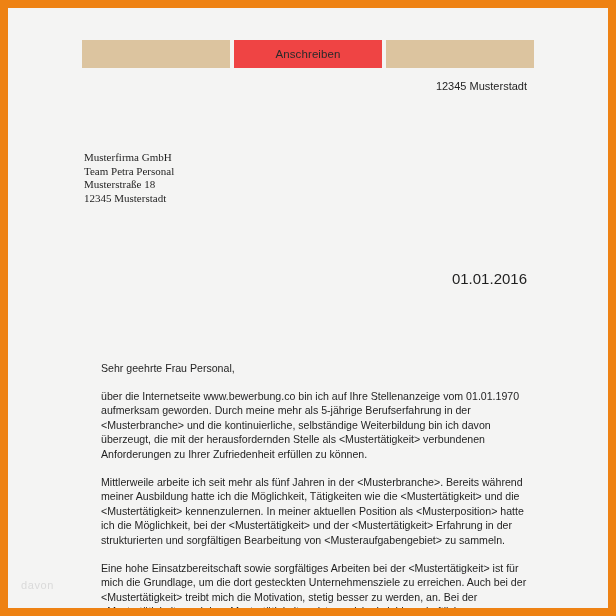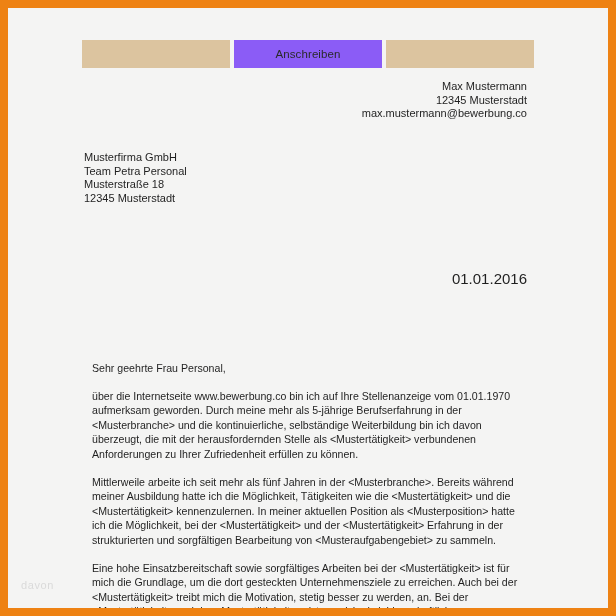--- a/index.html
+++ b/index.html
@@ -53,40 +53,41 @@
     box-sizing: border-box;
     display: flex;
     align-items: center;
     justify-content: center;
     font-size: 11.5px;
     color: #2a2a2a;
     letter-spacing: .1px;
     user-select: none;
   }
   .tab.tan    { background: #dcc49f; flex: 0 0 148px; }
-  .tab.active { background: #8b5cf6; flex: 0 0 148px; }
+  .tab.active { background: #ef4444; flex: 0 0 148px; }
 
   
   #sender {
     position: absolute;
     right: 81px;
     top: 72px;
     text-align: right;
     font-size: 11px;
     line-height: 13.6px;
     color: #1f1f1f;
   }
   #recipient {
     position: absolute;
     left: 76px;
     top: 143px;
     text-align: left;
     font-size: 11px;
     line-height: 13.6px;
     color: #1f1f1f;
+    font-family: Liberation Serif, serif;
   }
   .addr-line { white-space: nowrap; }
 
   
   #date {
     position: absolute;
     right: 81px;
     top: 262px;
     font-size: 15px;
     color: #1f1f1f;
@@ -109,21 +110,21 @@
     position: absolute;
     left: 76px;
     top: 353px;
     width: 444px;
     font-size: 10.6px;
     line-height: 14.6px;
     color: #1f1f1f;
     text-align: left;
   }
   #body p {
-    margin: 0 0 13px 8px;
+    margin: 0 0 13px 17px;
   }
   #body p:last-child { margin-bottom: 0; }
 
   
   #watermark {
     position: absolute;
     left: 13px;
     bottom: 17px;
     font-size: 11px;
     color: #dadada;
@@ -143,23 +144,21 @@
         </div>
       <div class="tab active">
           <span>Anschreiben</span>
         </div>
       <div class="tab tan">
           <span></span>
         </div>
     </div>
 
     <div id="sender">
-      <div class="addr-line">Max Mustermann</div>
       <div class="addr-line">12345 Musterstadt</div>
-      <div class="addr-line">max.mustermann@bewerbung.co</div>
     </div>
 
     <div id="recipient">
       <div class="addr-line">Musterfirma GmbH</div>
       <div class="addr-line">Team Petra Personal</div>
       <div class="addr-line">Musterstraße 18</div>
       <div class="addr-line">12345 Musterstadt</div>
     </div>
 
     <div id="date">01.01.2016</div>

